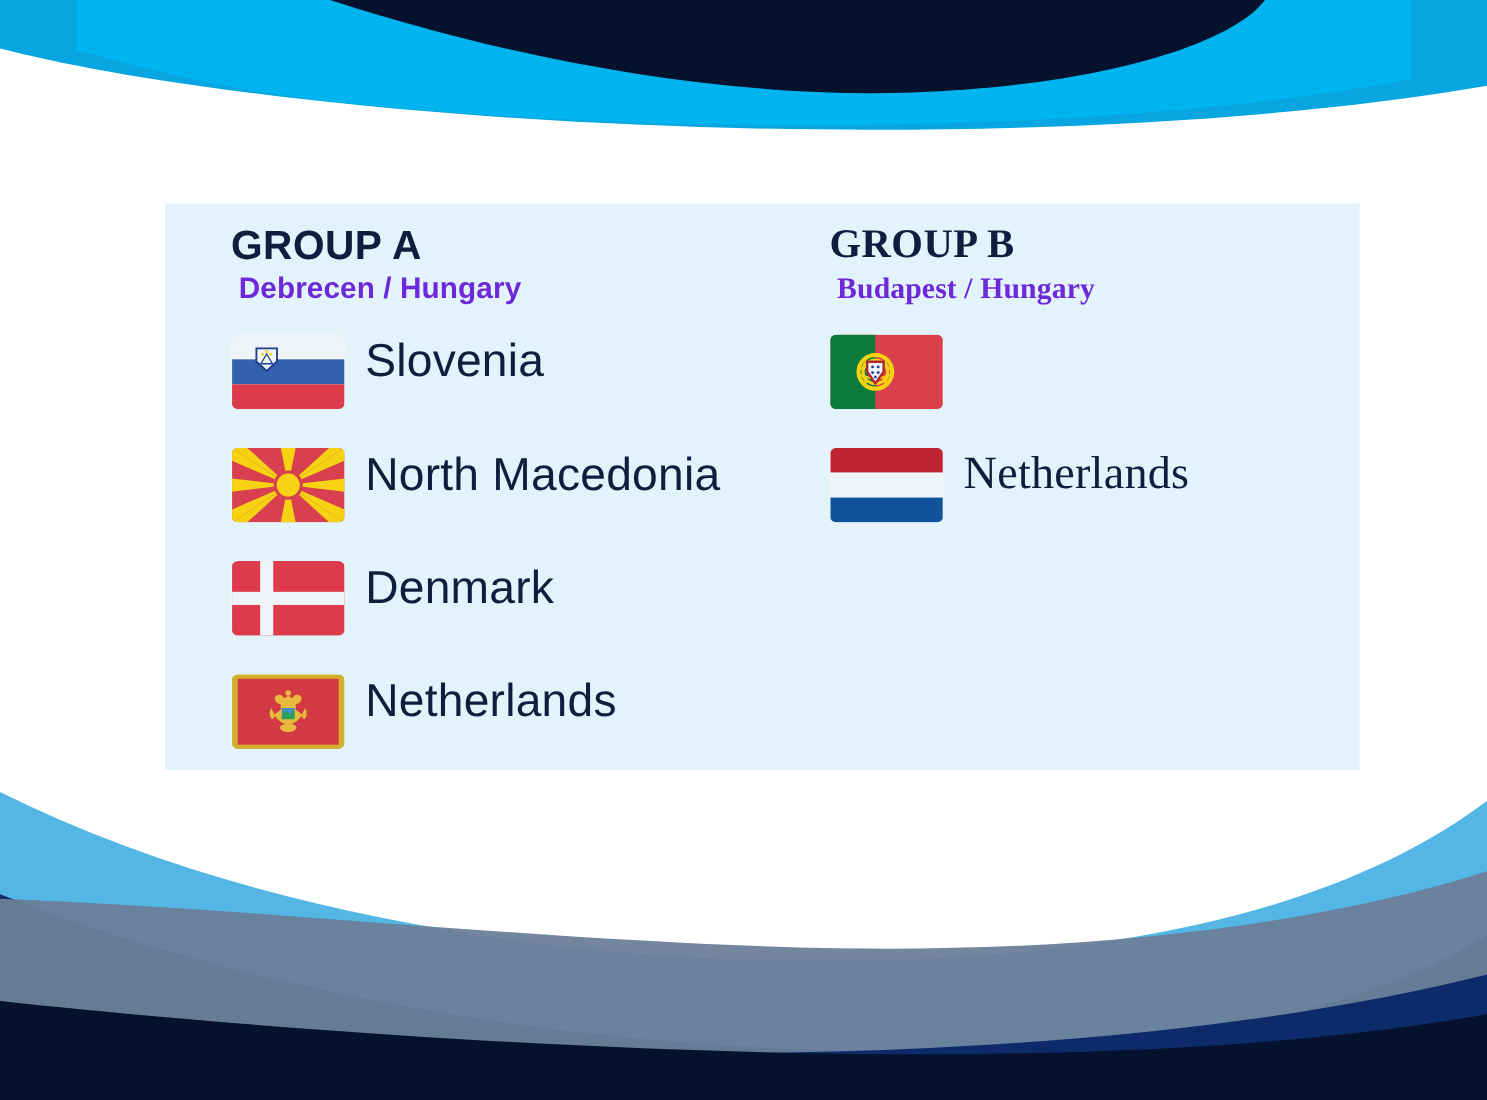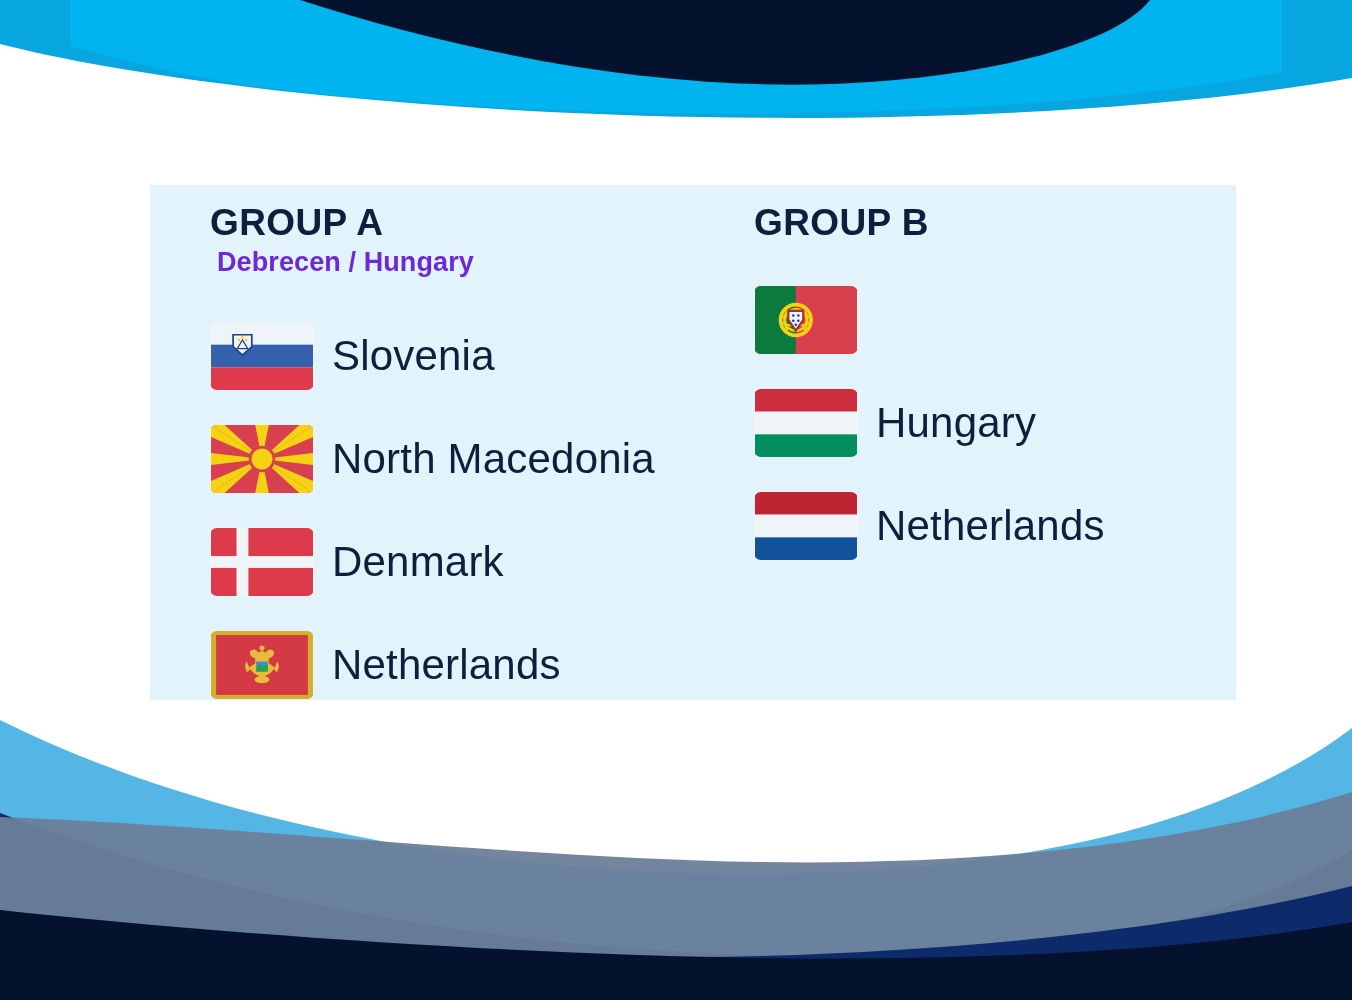--- a/index.html
+++ b/index.html
@@ -18,42 +18,41 @@
 
   #panel {
     position:absolute;
     left:150px; top:185px;
     width:1086px; height:515px;
     background:#e2f3fb;
   }
   .cols { display:flex; width:100%; height:100%; }
   .col { width:50%; padding-top:18px; }
   .col.a { padding-left:60px; }
-  .col.b { padding-left:61px; }
+  .col.b { padding-left:61px;font-family:Liberation Serif, serif; }
 
   .group-title {
     font-size:37px;
     font-weight:bold;
     color:#0c1f3d;
     letter-spacing:0.4px;
     line-height:1.06;
   }
   .group-venue {
     font-size:27px;
     font-weight:bold;
     color:#6d28d9;
     letter-spacing:0.1px;
     margin-top:5px;
     margin-left:7px;
   }
 
   .teams { margin-top:26px; }
   .team {
     display:flex;
-    align-items:center;
     height:103px;
   }
   .flag {
     width:104px; height:68px;
     border-radius:7px;
     overflow:hidden;
     position:relative;
     flex:0 0 auto;
     background:#eef6fa;
   }
@@ -156,20 +155,21 @@
             </svg>
           </span>
           <span class="team-name">Netherlands</span>
         </div>
 
       </div>
     </div>
 
     <div class="col b">
       <div class="group-title">GROUP B</div>
+      <div class="group-venue">Budapest / Hungary</div>
       <div class="teams">
 
         <div class="team">
           <span class="flag">
             <svg viewBox="0 0 60 40">
               <rect width="60" height="40" fill="#d8414b"></rect>
               <rect width="24" height="40" fill="#0a7a3d"></rect>
               <g transform="translate(24,20)">
                 <circle r="9" fill="none" stroke="#f5d312" stroke-width="2.2"></circle>
                 <circle r="6.4" fill="none" stroke="#f5d312" stroke-width="1.4"></circle>
@@ -182,30 +182,20 @@
                     <circle cx="1.5" cy="-2.6" r="0.75"></circle>
                   <circle cx="-1.5" cy="0.4" r="0.75"></circle>
                     <circle cx="1.5" cy="0.4" r="0.75"></circle>
                   <circle cx="0" cy="2.8" r="0.75"></circle>
                 </g>
               </g>
             </svg>
           </span>
         </div>
 
-        <div class="team">
-          <span class="flag">
-            <svg viewBox="0 0 60 40">
-              <rect width="60" height="13.34" fill="#cd2e3e"></rect>
-              <rect y="13.34" width="60" height="13.33" fill="#eef4f8"></rect>
-              <rect y="26.67" width="60" height="13.33" fill="#00905f"></rect>
-            </svg>
-          </span>
-          <span class="team-name">Hungary</span>
-        </div>
 
 
         <div class="team">
           <span class="flag">
             <svg viewBox="0 0 60 40">
               <rect width="60" height="13.34" fill="#bf2433"></rect>
               <rect y="13.34" width="60" height="13.33" fill="#eef4f8"></rect>
               <rect y="26.67" width="60" height="13.33" fill="#11539b"></rect>
             </svg>
           </span>

